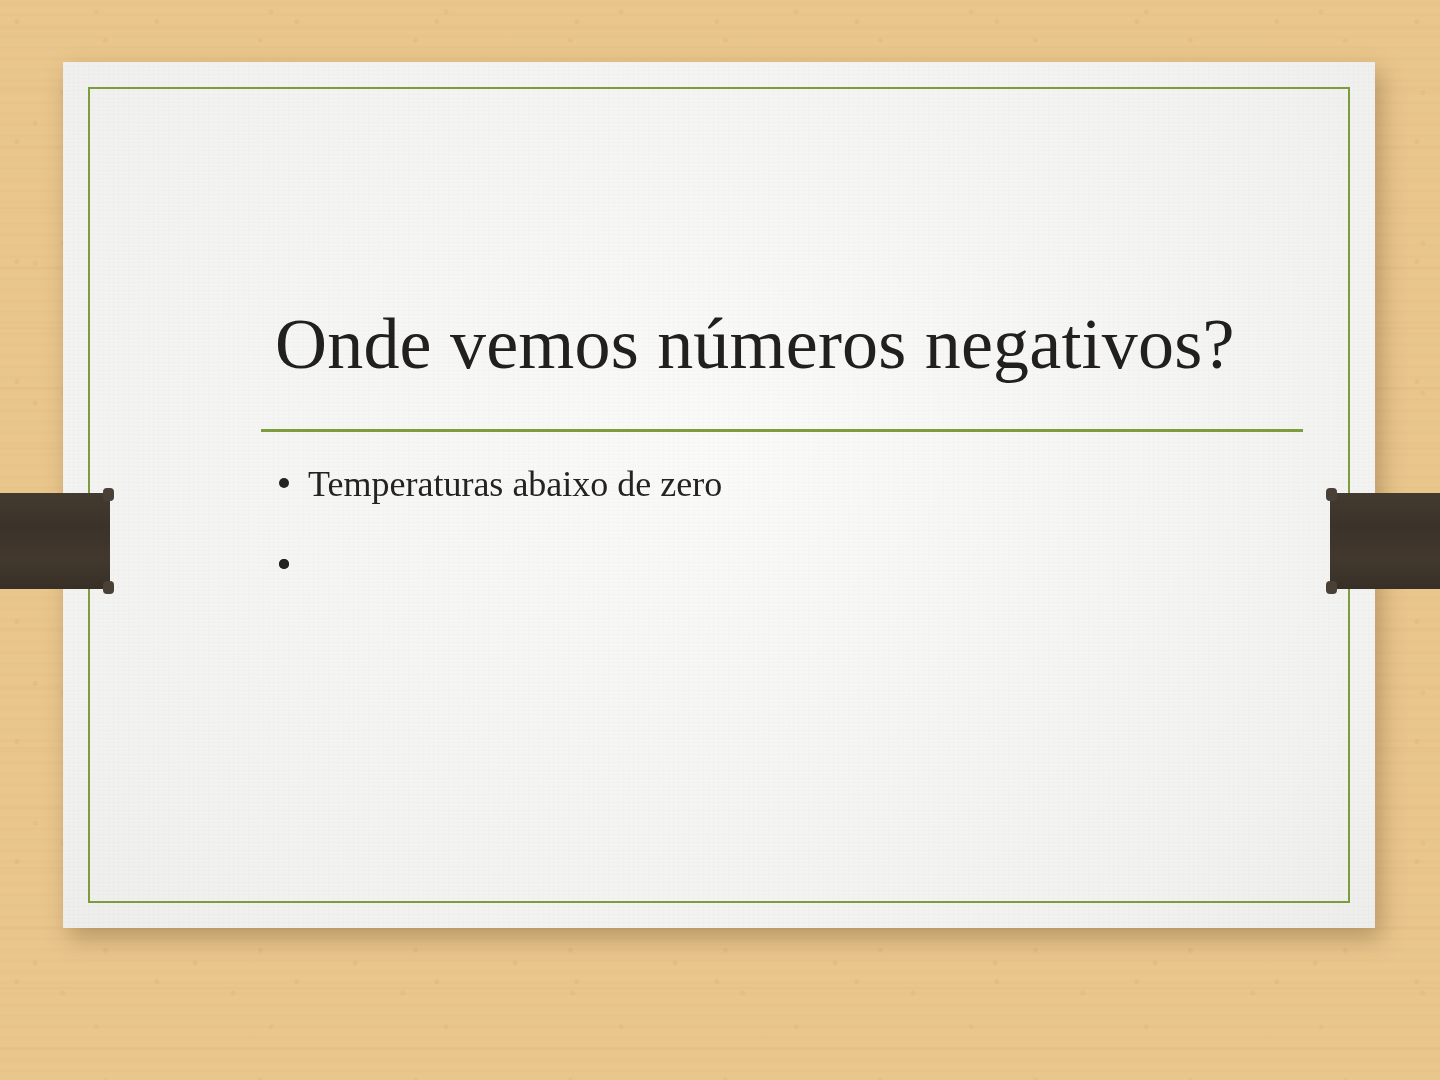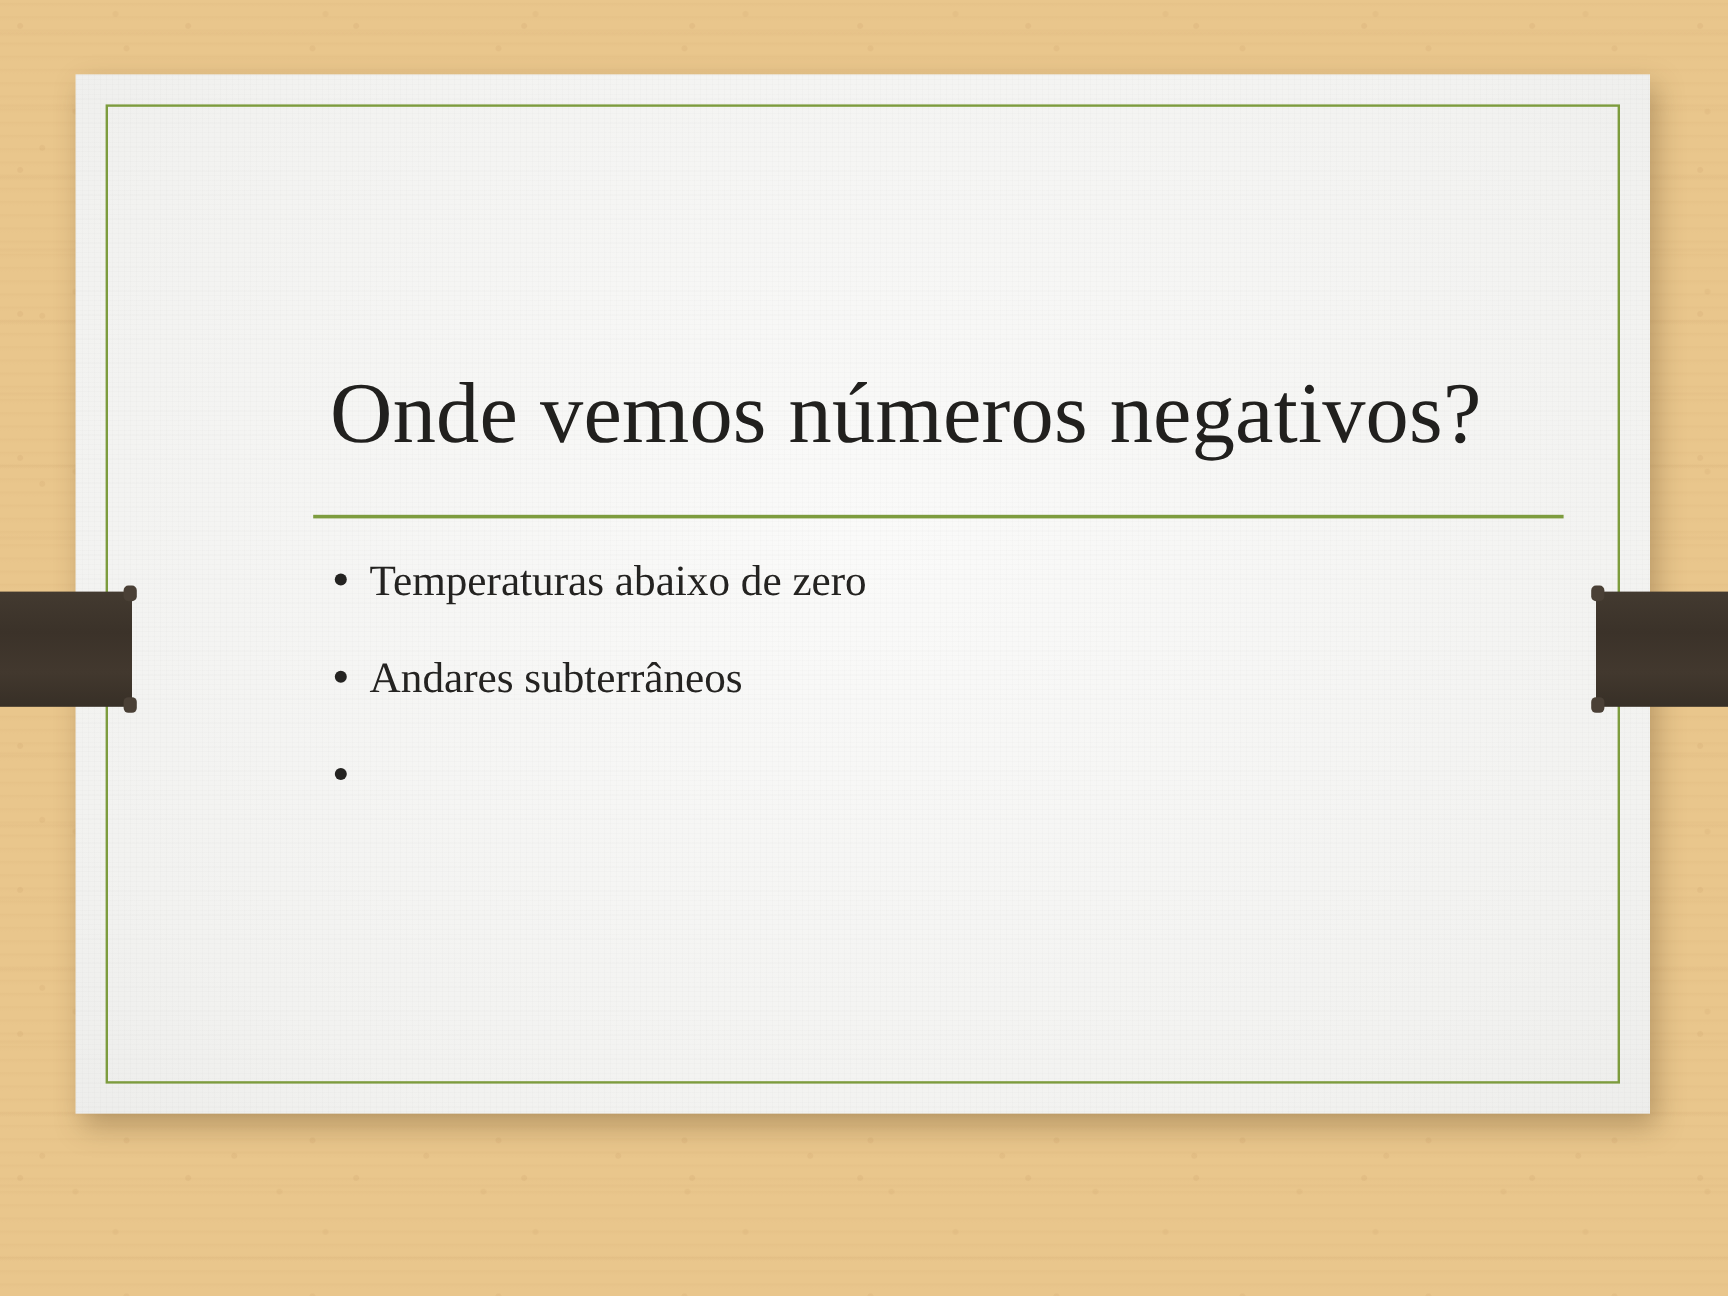--- a/index.html
+++ b/index.html
@@ -217,21 +217,20 @@
 
     <div class="divider"></div>
 
     <ul class="bullets">
       <li>
         <span class="dot"></span>
         <span>Temperaturas abaixo de zero</span>
       </li>
       <li>
         <span class="dot"></span>
-        <span>Andares subterrâneos</span>
       </li>
       <li>
         <span class="dot"></span>
       </li>
     </ul>
   </div>
 
   <div class="clip clip-left"></div>
   <div class="clip clip-right"></div>
 

